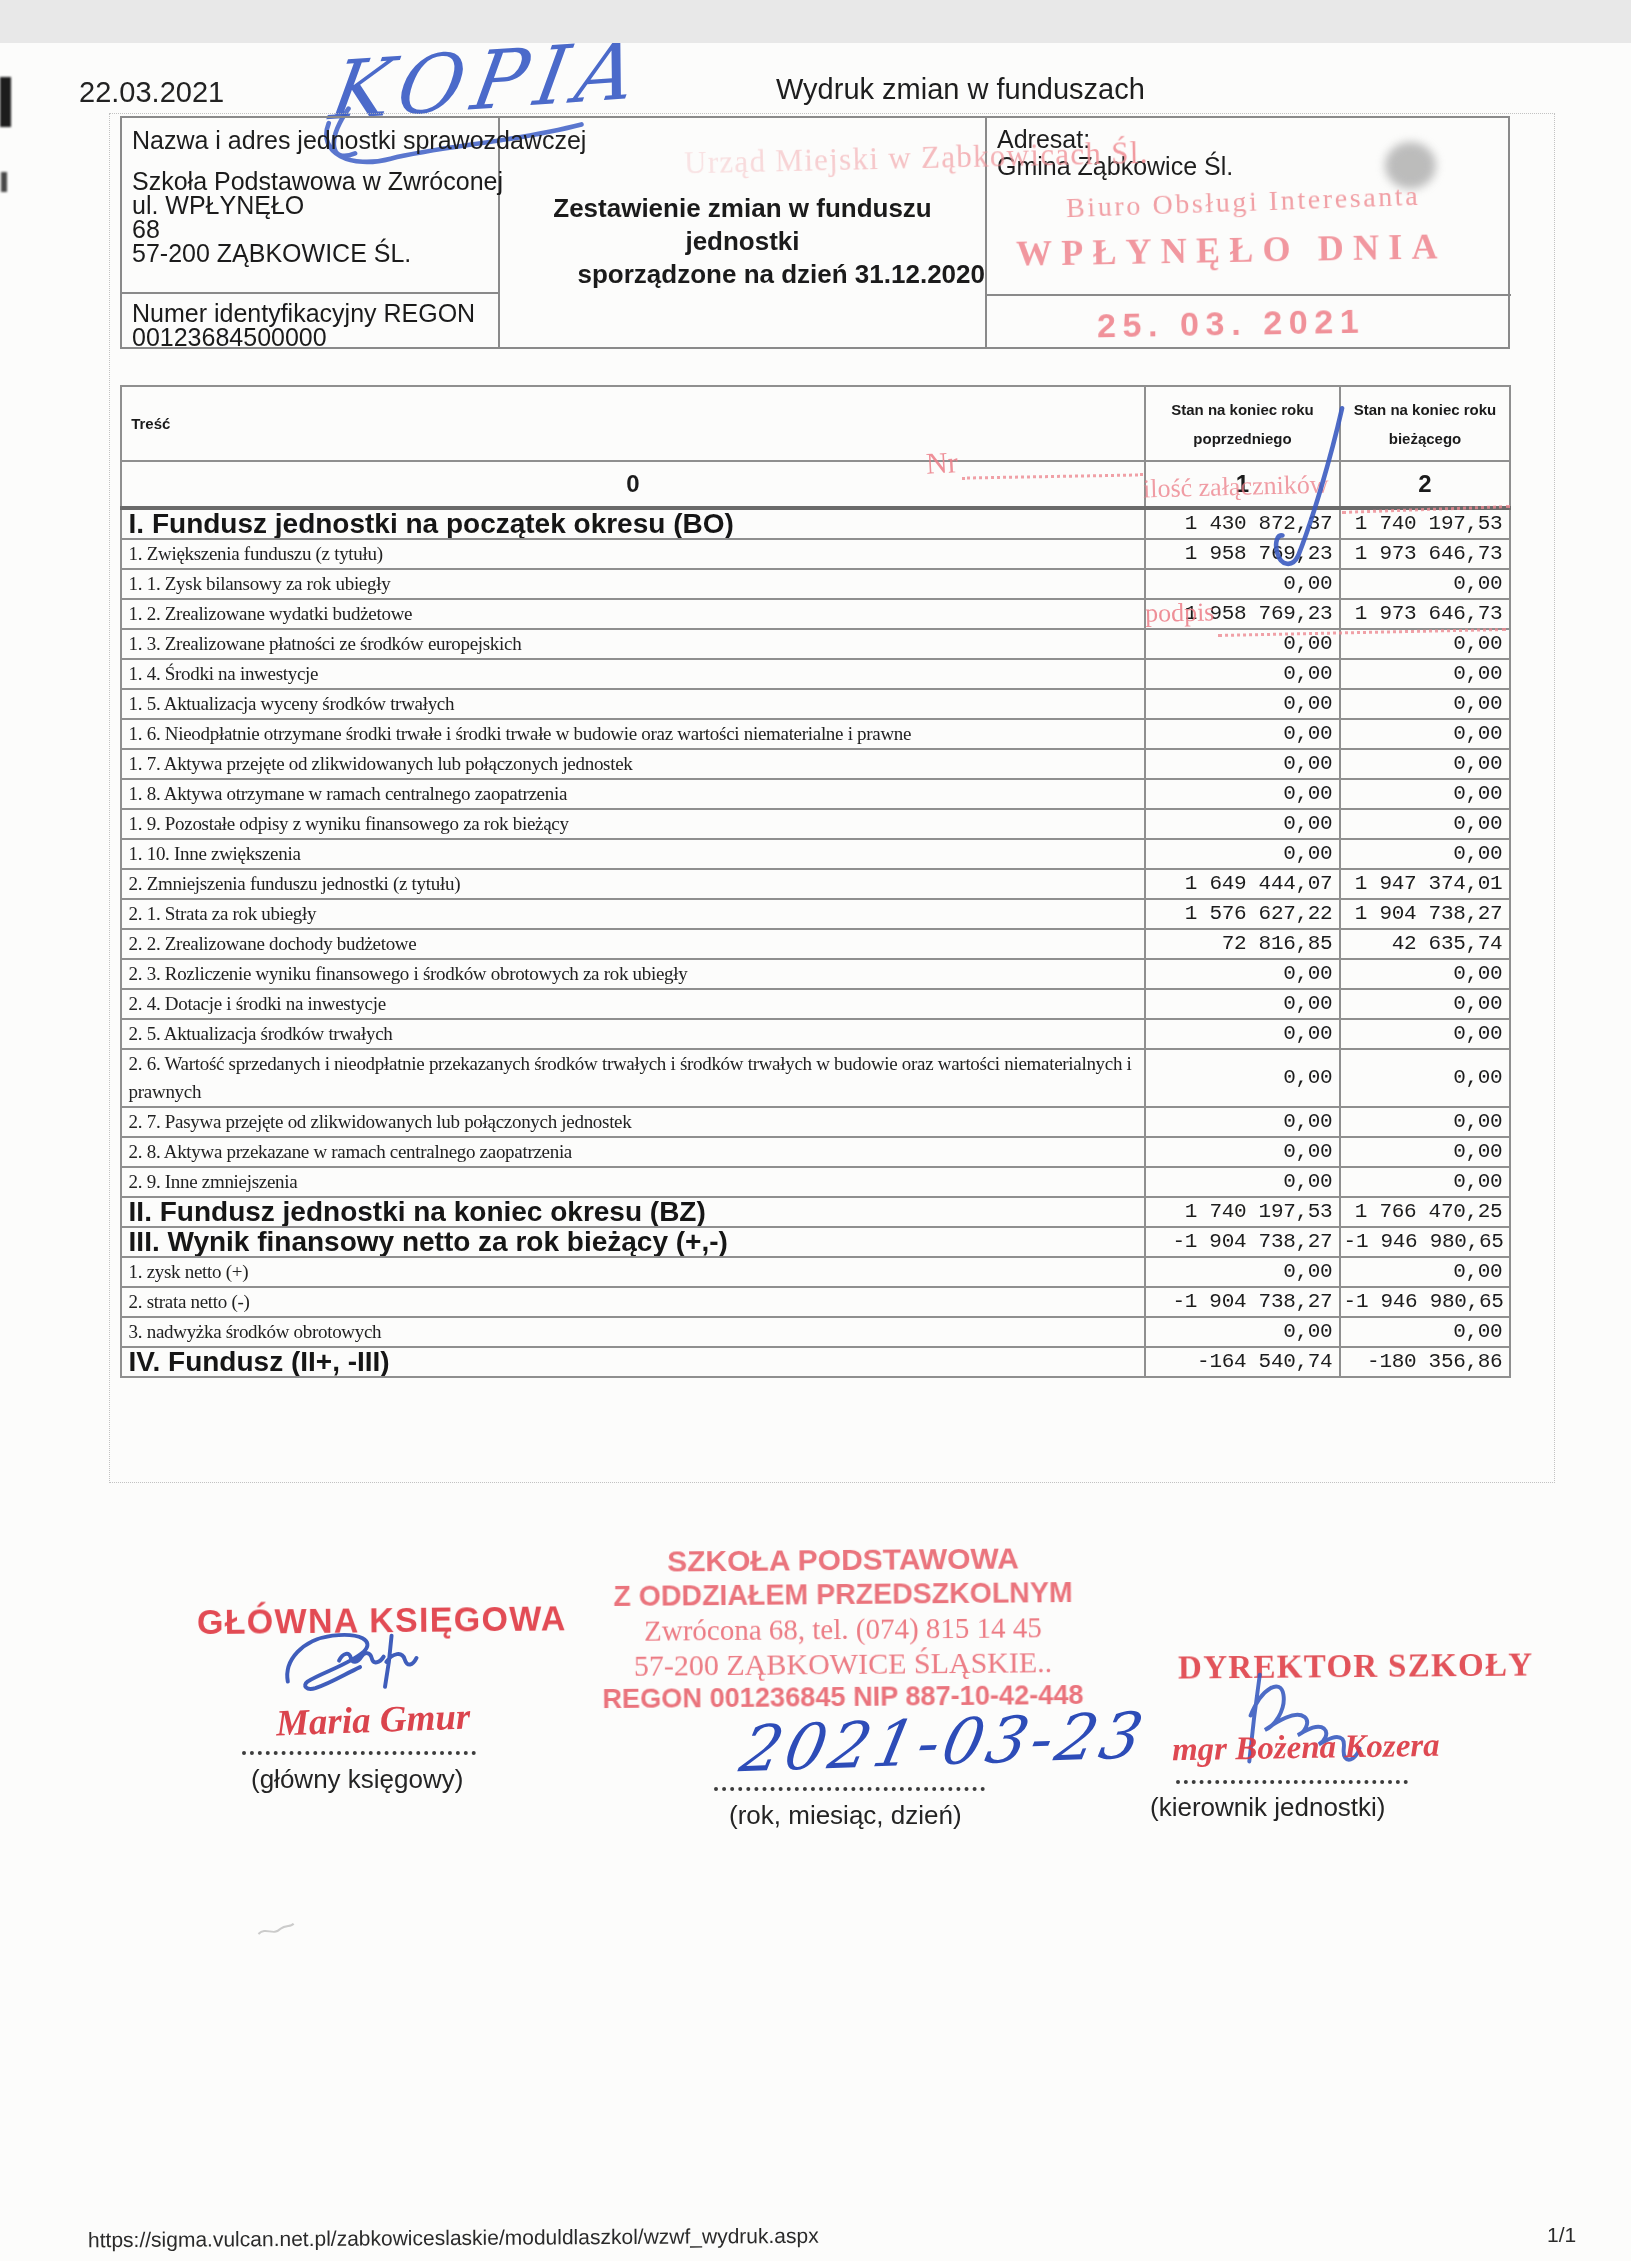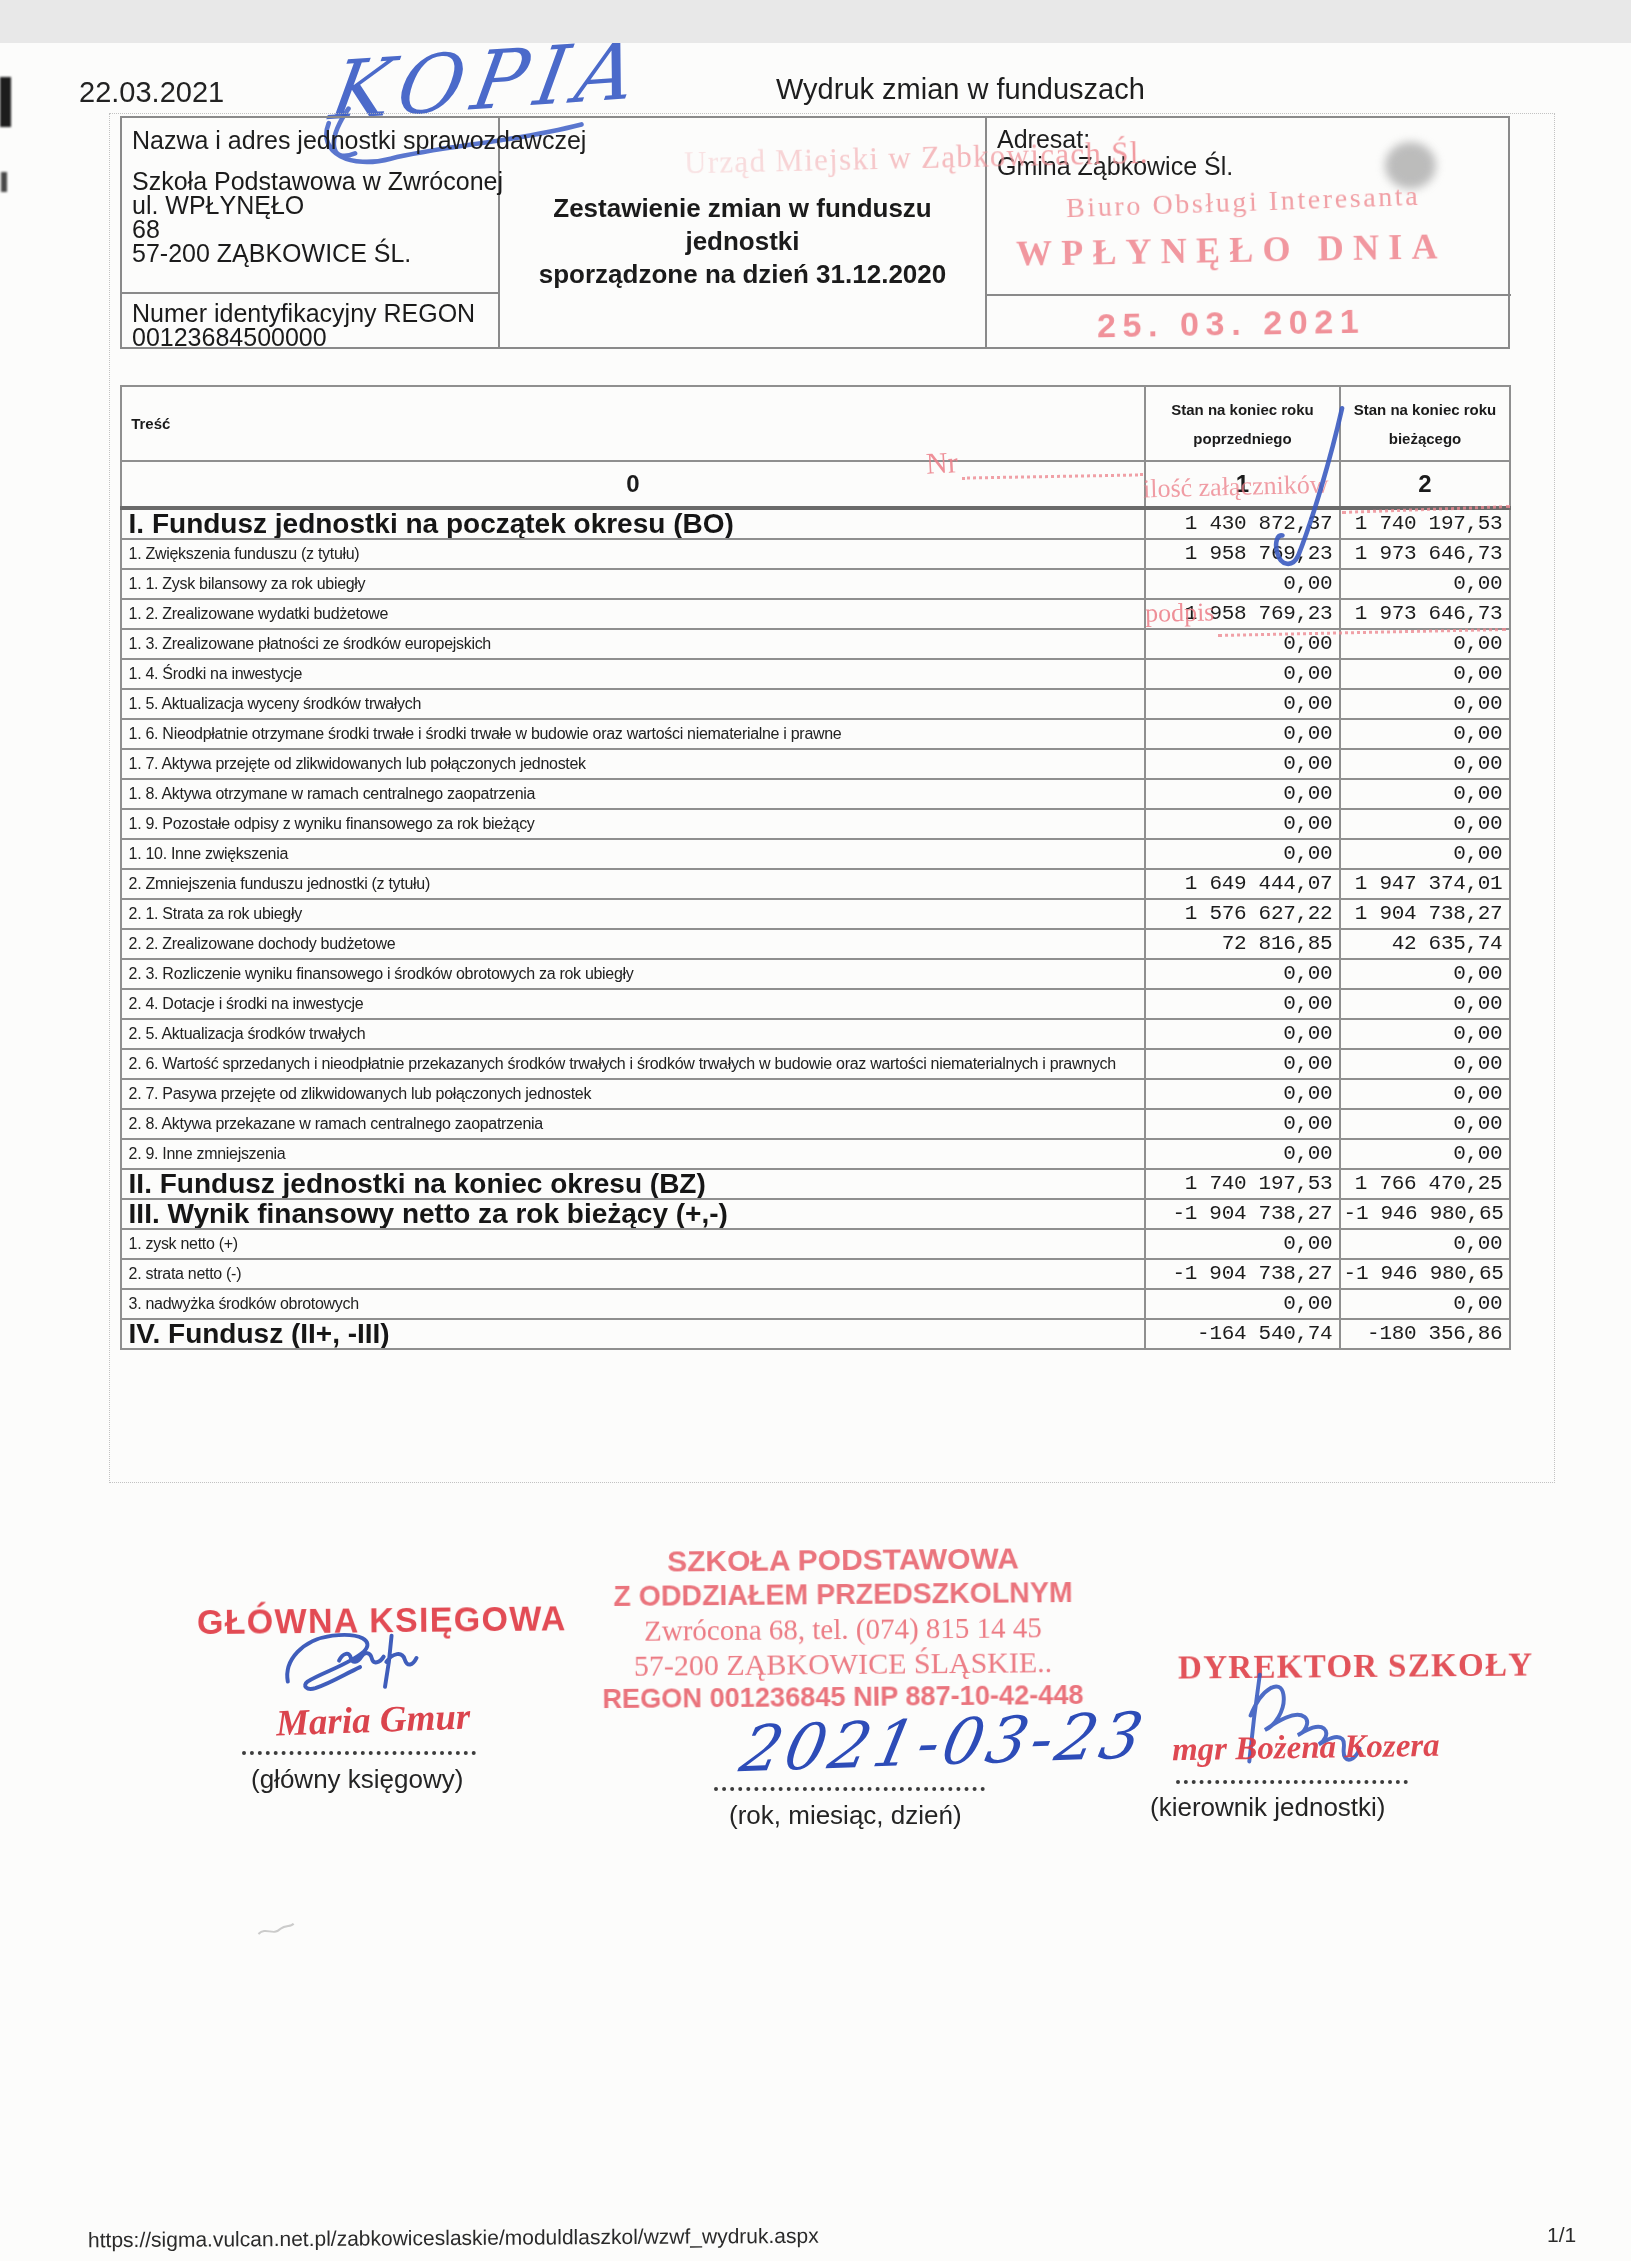--- a/index.html
+++ b/index.html
@@ -18,21 +18,21 @@
   .outer-frame{left:109px;top:70px;width:1444px;height:1368px;
                border:1.3px dotted #b4b4b4;opacity:.8;}
 
   
   .hdr-box{left:120px;top:73px;width:1390px;height:233px;border:2px solid #8a8a8a;box-sizing:border-box;}
   .vline{width:2px;background:#8a8a8a;top:73px;height:233px;}
   .hline{height:2px;background:#8a8a8a;}
   .lbl{font-size:25px;color:#1d1d1d;}
   .unit-lines div{line-height:24px;font-size:25px;}
   .stmt{left:500px;top:73px;width:485px;height:233px;display:flex;flex-direction:column;
-        align-items:center;justify-content:center;padding-top:17px;box-sizing:border-box;}
+        align-items:flex-end;justify-content:center;padding-top:17px;box-sizing:border-box;}
   .stmt div{font-size:26px;font-weight:bold;line-height:33px;text-align:center;}
   .stamp-line1{left:684px;top:93px;width:829px;font-family:"Liberation Serif",serif;
       font-size:31px;color:#f09399;transform:rotate(-1.3deg);letter-spacing:1.3px;white-space:nowrap;
       -webkit-mask-image:linear-gradient(to right,rgba(0,0,0,.22),rgba(0,0,0,.95) 55%);
       mask-image:linear-gradient(to right,rgba(0,0,0,.22),rgba(0,0,0,.95) 55%);filter:blur(0.2px);}
   .stamp-line2{left:1066px;top:143px;font-family:"Liberation Serif",serif;font-size:28px;
       color:#ef8f96;transform:rotate(-2deg);letter-spacing:2.6px;opacity:.85;filter:blur(0.2px);white-space:nowrap;}
   .stamp-line3{left:1016px;top:186px;font-family:"Liberation Serif",serif;font-weight:bold;
       font-size:36px;color:#f08a93;transform:rotate(-1deg);letter-spacing:9.2px;opacity:.88;filter:blur(0.3px);white-space:nowrap;}
   .stamp-date{left:1097px;top:261px;font-size:34px;font-weight:bold;letter-spacing:6.6px;
@@ -42,21 +42,21 @@
 
   
   table.fund{position:absolute;left:120px;top:342px;width:1390px;border-collapse:collapse;
       table-layout:fixed;background:transparent;}
   table.fund th,table.fund td{border:2px solid #8f8f8f;box-sizing:border-box;overflow:hidden;}
   table.fund{border:2.6px solid #6d6d6d;}
   th.h-main{height:75px;font-size:15px;line-height:29px;font-weight:bold;vertical-align:middle;}
   th.h-tresc{text-align:left;padding-left:9.2px;}
   th.h-col{text-align:center;padding:0 4px;}
   tr.nums th{height:47px;font-size:24px;font-weight:bold;text-align:center;border-bottom:4px solid #6a6a6a;}
-  td.cell-label{font-family:Liberation Sans, sans-serif;font-size:16px;
+  td.cell-label{font-family:Liberation Serif, serif;font-size:19px;
       line-height:28px;letter-spacing:-0.3px;padding:0 6.6px;height:29px;vertical-align:middle;color:#222;}
   td.cell-label.bold-row{font-family:"Liberation Sans",sans-serif;font-size:28px;font-weight:bold;
       letter-spacing:0;color:#161616;}
   td.cell-num{font-family:"Liberation Mono","DejaVu Sans Mono",monospace;font-size:21px;
       line-height:28px;letter-spacing:-0.3px;text-align:right;padding:0 6.6px 0 2.6px;height:29px;
       vertical-align:middle;color:#1c1c1c;white-space:nowrap;}
 
   
   .note-pink{font-family:"Liberation Serif",serif;color:#ec7d87;opacity:.85;white-space:nowrap;}
   .dots-pink{border-bottom:3.3px dotted #ee8a92;opacity:.8;height:0.7px;}

